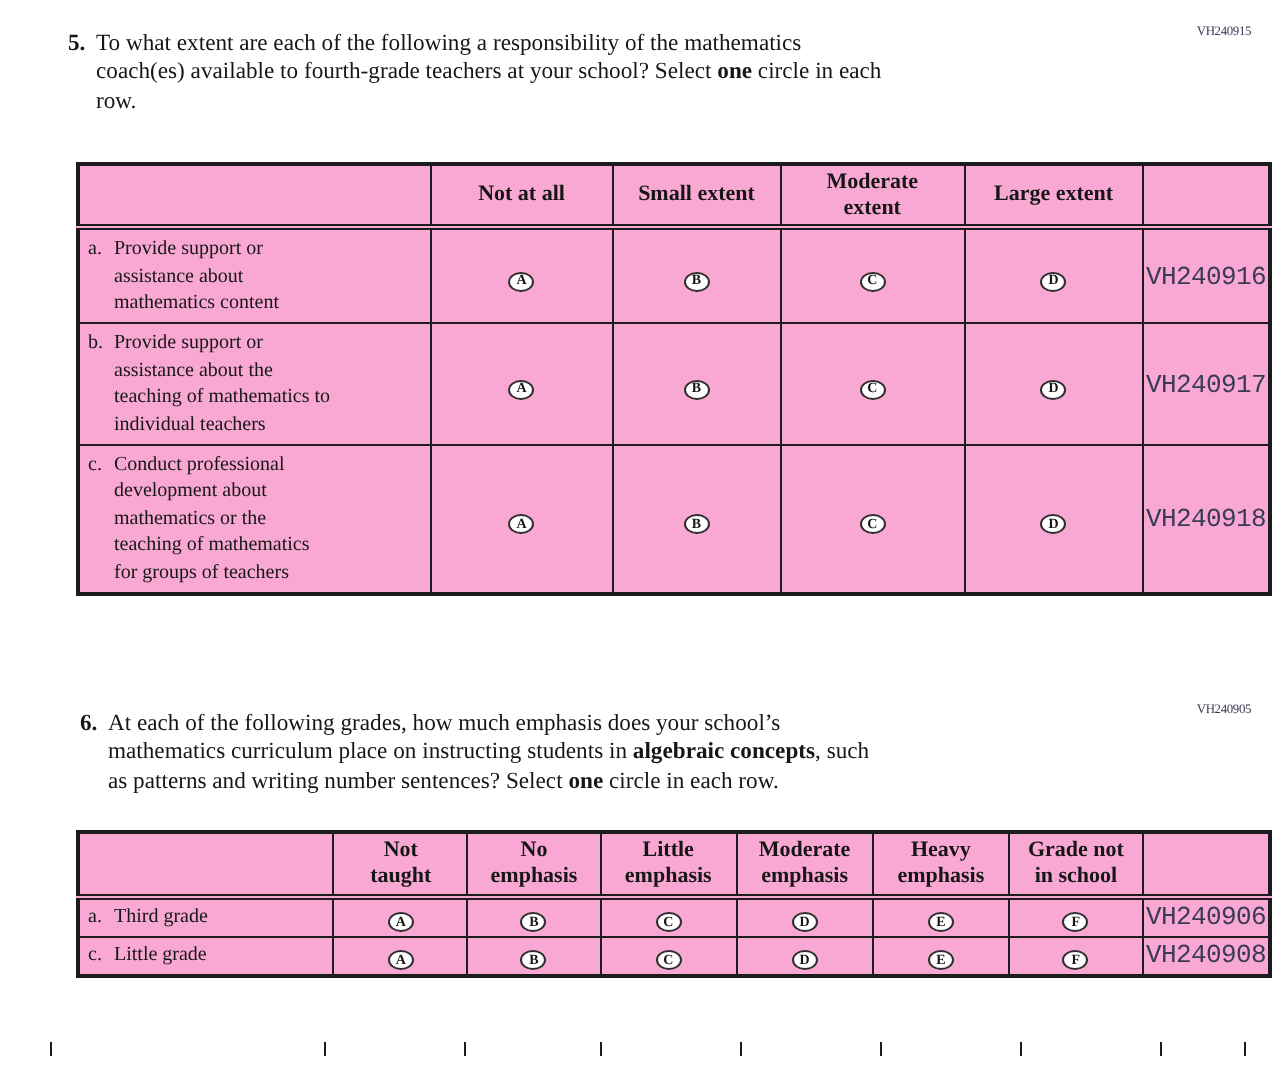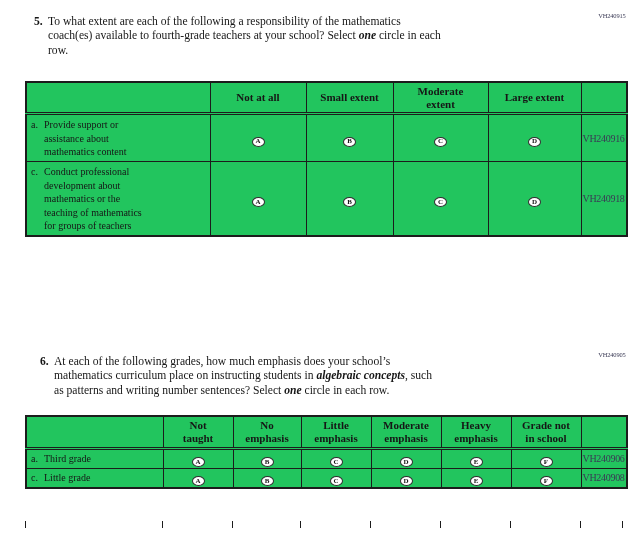--- a/index.html
+++ b/index.html
@@ -16,25 +16,25 @@
     transform:scale(0.92);transform-origin:right top;
   }
   .code-q5{top:12px;}
   .code-q6{top:351px;}
 
   .question{position:absolute;font-size:11.6px;line-height:14.4px;}
   .q5{top:15px;left:34px;width:545px;}
   .q6{top:355px;left:40px;width:545px;}
   .qnum{position:absolute;left:0;top:0;font-weight:bold;}
   .qtext{margin-left:14px;white-space:pre-line;}
-  .qtext b{font-weight:bold;font-style:italic;}
+  .qtext b{font-weight:bold;}
 
   table.qtable{
     position:absolute;border-collapse:collapse;table-layout:fixed;
-    background:#22c55e;border:2px solid var(--line);
+    background:#f9a8d4;border:2px solid var(--line);margin-left:13px;
   }
   .t1{top:81px;left:25px;}
   .t2{top:415px;left:25px;}
   .qtable th,.qtable td{border:1px solid var(--line);padding:0;overflow:hidden;}
   .qtable th{
     font-weight:bold;font-size:11px;line-height:12.6px;text-align:center;
     vertical-align:middle;white-space:pre-line;border-bottom:3px double var(--line);
     padding:2px 1px;
   }
   .t1 thead tr{height:30px;}
@@ -48,22 +48,22 @@
 
   td.optc{text-align:center;vertical-align:middle;}
   .opt{
     display:inline-flex;align-items:center;justify-content:center;
     width:13px;height:10px;border:1px solid #2e2e2e;border-radius:50%;
     font-size:7px;font-weight:bold;line-height:1;box-sizing:border-box;
     background:#fff;cursor:pointer;
   }
 
   td.codec{
-    text-align:center;vertical-align:middle;font-size:10px;
-    color:var(--code-color);letter-spacing:-0.3px;padding:0 1px;
+    text-align:center;vertical-align:middle;font-size:13px;
+    color:var(--code-color);letter-spacing:-0.3px;padding:0 1px;font-family:Liberation Mono, monospace;
   }
 
   
   .t1 col.c0{width:184px}.t1 col.c1{width:96px}.t1 col.c2{width:87px}
   .t1 col.c3{width:95px}.t1 col.c4{width:93px}.t1 col.c5{width:40px}
   .t2 col.c0{width:137px}.t2 col.c1{width:70px}.t2 col.c2{width:68px}
   .t2 col.c3{width:70px}.t2 col.c4{width:70px}.t2 col.c5{width:70px}
   .t2 col.c6{width:70px}.t2 col.c7{width:41px}
 
   
@@ -107,20 +107,31 @@
       <tbody>
         <tr>
           <td class="lbl"><span class="rletter">a.</span><span class="rtext">Provide support or
 assistance about
 mathematics content</span></td>
           <td class="optc"><span class="opt">A</span></td>
           <td class="optc"><span class="opt">B</span></td>
           <td class="optc"><span class="opt">C</span></td>
           <td class="optc"><span class="opt">D</span></td>
           <td class="codec">VH240916</td>
+        </tr>
+        <tr>
+          <td class="lbl"><span class="rletter">b.</span><span class="rtext">Provide support or
+assistance about the
+teaching of mathematics to
+individual teachers</span></td>
+          <td class="optc"><span class="opt">A</span></td>
+          <td class="optc"><span class="opt">B</span></td>
+          <td class="optc"><span class="opt">C</span></td>
+          <td class="optc"><span class="opt">D</span></td>
+          <td class="codec">VH240917</td>
         </tr>
         <tr>
           <td class="lbl"><span class="rletter">c.</span><span class="rtext">Conduct professional
 development about
 mathematics or the
 teaching of mathematics
 for groups of teachers</span></td>
           <td class="optc"><span class="opt">A</span></td>
           <td class="optc"><span class="opt">B</span></td>
           <td class="optc"><span class="opt">C</span></td>

